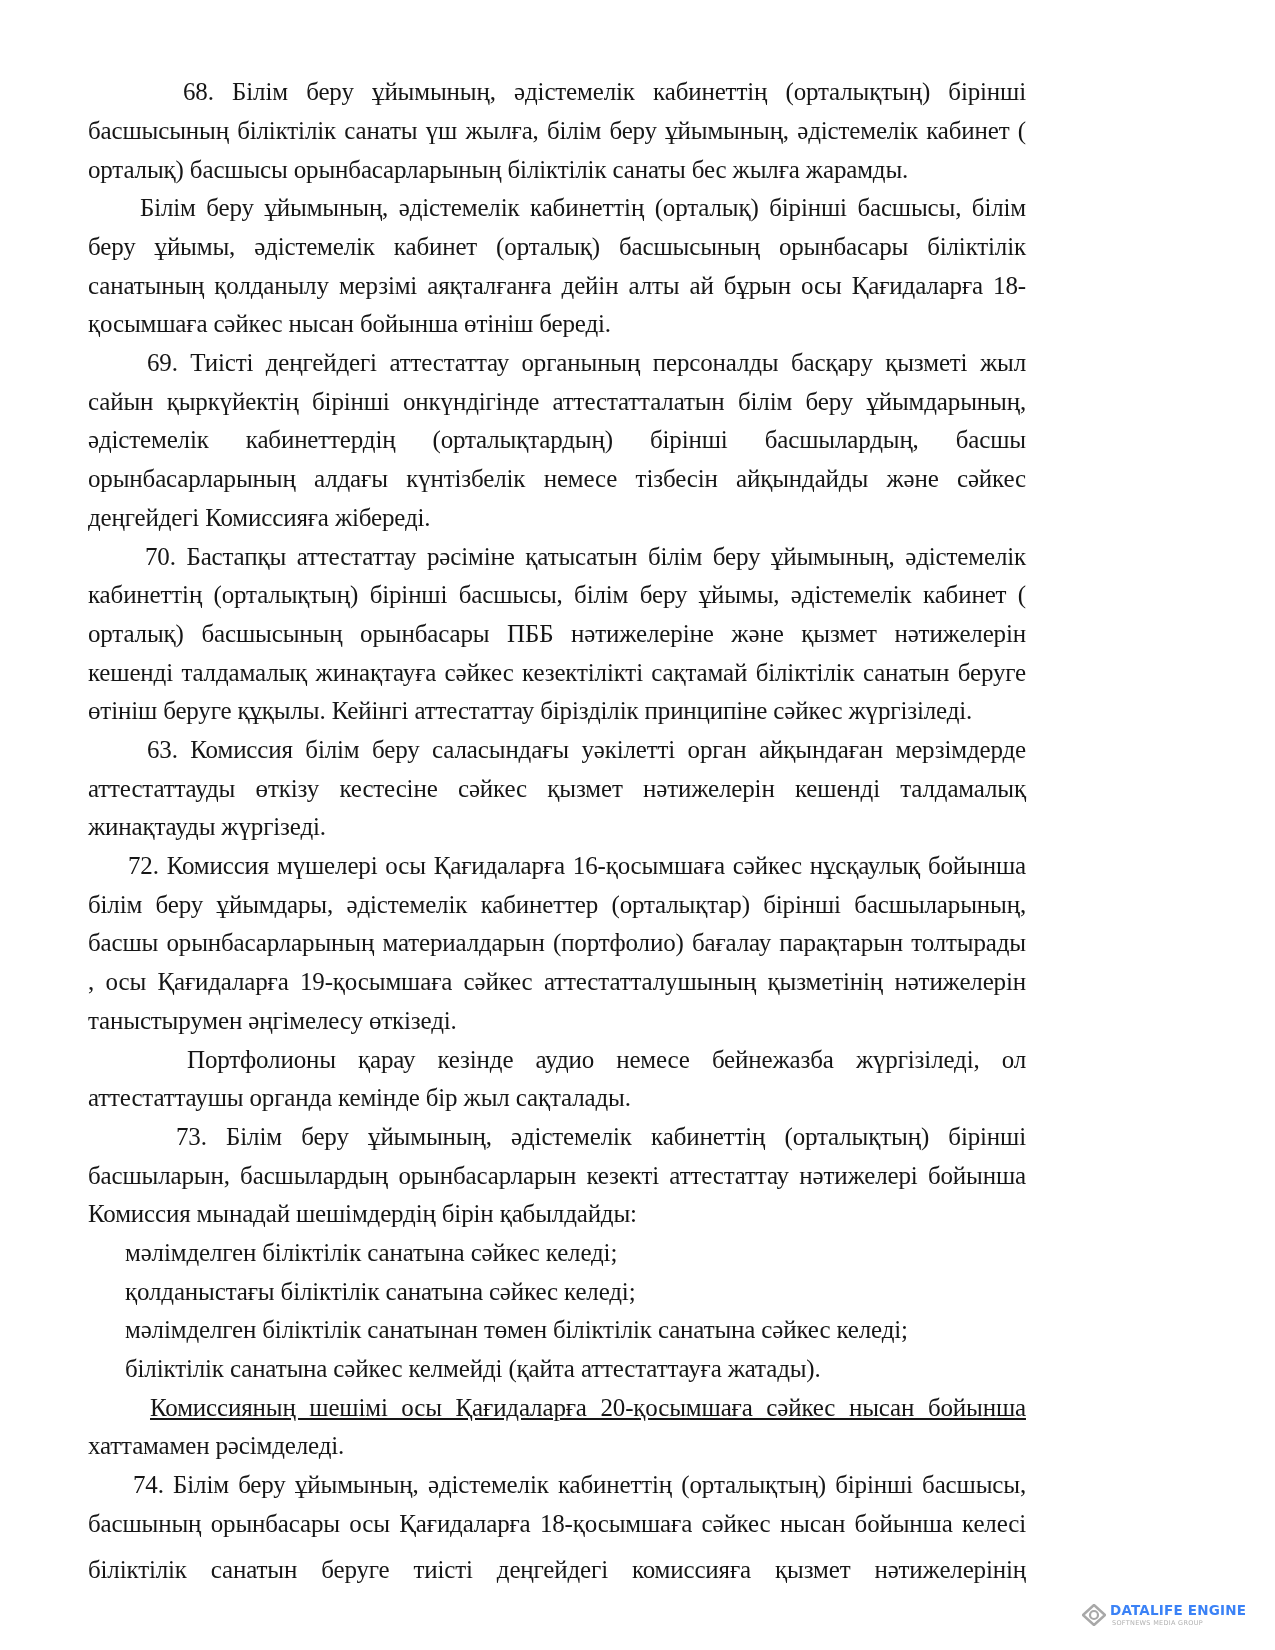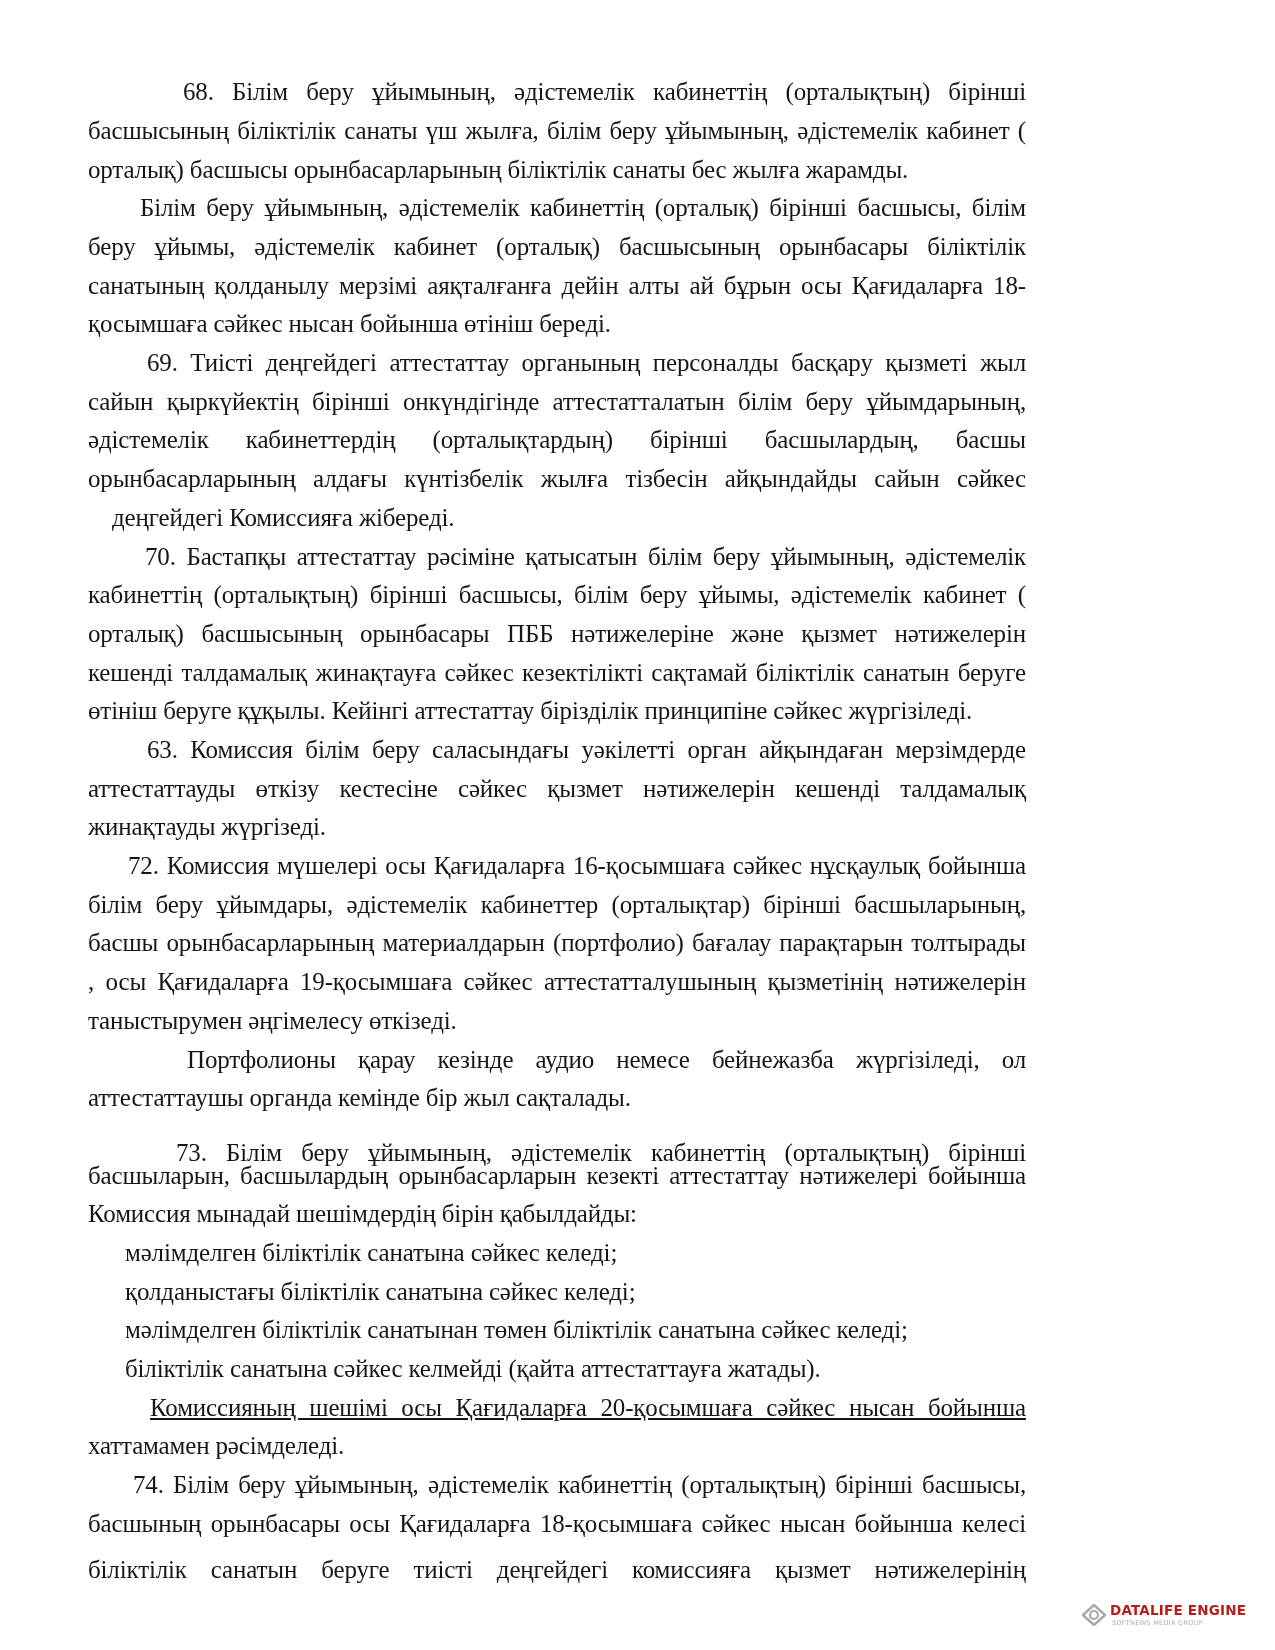--- a/index.html
+++ b/index.html
@@ -55,21 +55,21 @@
       height: 22px;
     }
     .wm-title {
       position: absolute;
       left: 28px;
       top: 0;
       font-family: "DejaVu Sans", sans-serif;
       font-weight: bold;
       font-size: 13.5px;
       letter-spacing: 0.2px;
-      color: #b91c1c;
+      color: #3b82f6;
       white-space: nowrap;
     }
     .wm-sub {
       position: absolute;
       left: 30px;
       top: 17px;
       font-family: "DejaVu Sans", sans-serif;
       font-size: 6.5px;
       letter-spacing: 0.3px;
       color: #b0b0b0;
@@ -91,22 +91,22 @@
     <div class="line" style="top:189px;left:140px;">Білім беру ұйымының, әдістемелік кабинеттің (орталық) бірінші басшысы, білім</div>
     <div class="line" style="top:228px;">беру ұйымы, әдістемелік кабинет (орталық) басшысының орынбасары біліктілік</div>
     <div class="line" style="top:267px;">санатының қолданылу мерзімі аяқталғанға дейін алты ай бұрын осы Қағидаларға 18-</div>
     <div class="line last" style="top:305px;">қосымшаға сәйкес нысан бойынша өтініш береді.</div>
   </div>
 
   <div>
     <div class="line" style="top:344px;left:147px;">69. Тиісті деңгейдегі аттестаттау органының персоналды басқару қызметі жыл</div>
     <div class="line" style="top:383px;">сайын қыркүйектің бірінші онкүндігінде аттестатталатын білім беру ұйымдарының,</div>
     <div class="line" style="top:421px;">әдістемелік кабинеттердің (орталықтардың) бірінші басшылардың, басшы</div>
-    <div class="line" style="top:460px;">орынбасарларының алдағы күнтізбелік жылға тізбесін айқындайды сайын сәйкес</div>
-    <div class="line last" style="top:499px;margin-left:24px;">деңгейдегі Комиссияға жібереді.</div>
+    <div class="line" style="top:460px;">орынбасарларының алдағы күнтізбелік немесе тізбесін айқындайды және сәйкес</div>
+    <div class="line last" style="top:499px;">деңгейдегі Комиссияға жібереді.</div>
   </div>
 
   <div>
     <div class="line" style="top:538px;left:145px;">70. Бастапқы аттестаттау рәсіміне қатысатын білім беру ұйымының, әдістемелік</div>
     <div class="line" style="top:576px;">кабинеттің (орталықтың) бірінші басшысы, білім беру ұйымы, әдістемелік кабинет (</div>
     <div class="line" style="top:615px;">орталық) басшысының орынбасары ПББ нәтижелеріне және қызмет нәтижелерін</div>
     <div class="line" style="top:654px;">кешенді талдамалық жинақтауға сәйкес кезектілікті сақтамай біліктілік санатын беруге</div>
     <div class="line last" style="top:692px;">өтініш беруге құқылы. Кейінгі аттестаттау бірізділік принципіне сәйкес жүргізіледі.</div>
   </div>
 
@@ -123,21 +123,21 @@
     <div class="line" style="top:963px;">, осы Қағидаларға 19-қосымшаға сәйкес аттестатталушының қызметінің нәтижелерін</div>
     <div class="line last" style="top:1002px;">таныстырумен әңгімелесу өткізеді.</div>
   </div>
 
   <div>
     <div class="line" style="top:1041px;left:187px;">Портфолионы қарау кезінде аудио немесе бейнежазба жүргізіледі, ол</div>
     <div class="line last" style="top:1079px;">аттестаттаушы органда кемінде бір жыл сақталады.</div>
   </div>
 
   <div>
-    <div class="line" style="top:1118px;left:176px;margin-top:16px;">73. Білім беру ұйымының, әдістемелік кабинеттің (орталықтың) бірінші</div>
+    <div class="line" style="top:1118px;left:176px;">73. Білім беру ұйымының, әдістемелік кабинеттің (орталықтың) бірінші</div>
     <div class="line" style="top:1157px;">басшыларын, басшылардың орынбасарларын кезекті аттестаттау нәтижелері бойынша</div>
     <div class="line last" style="top:1195px;">Комиссия мынадай шешімдердің бірін қабылдайды:</div>
   </div>
 
   <div>
     <div class="line last" style="top:1234px;left:125px;">мәлімделген біліктілік санатына сәйкес келеді;</div>
     <div class="line last" style="top:1273px;left:125px;">қолданыстағы біліктілік санатына сәйкес келеді;</div>
     <div class="line last" style="top:1311px;left:125px;">мәлімделген біліктілік санатынан төмен біліктілік санатына сәйкес келеді;</div>
     <div class="line last" style="top:1350px;left:125px;">біліктілік санатына сәйкес келмейді (қайта аттестаттауға жатады).</div>
   </div>

